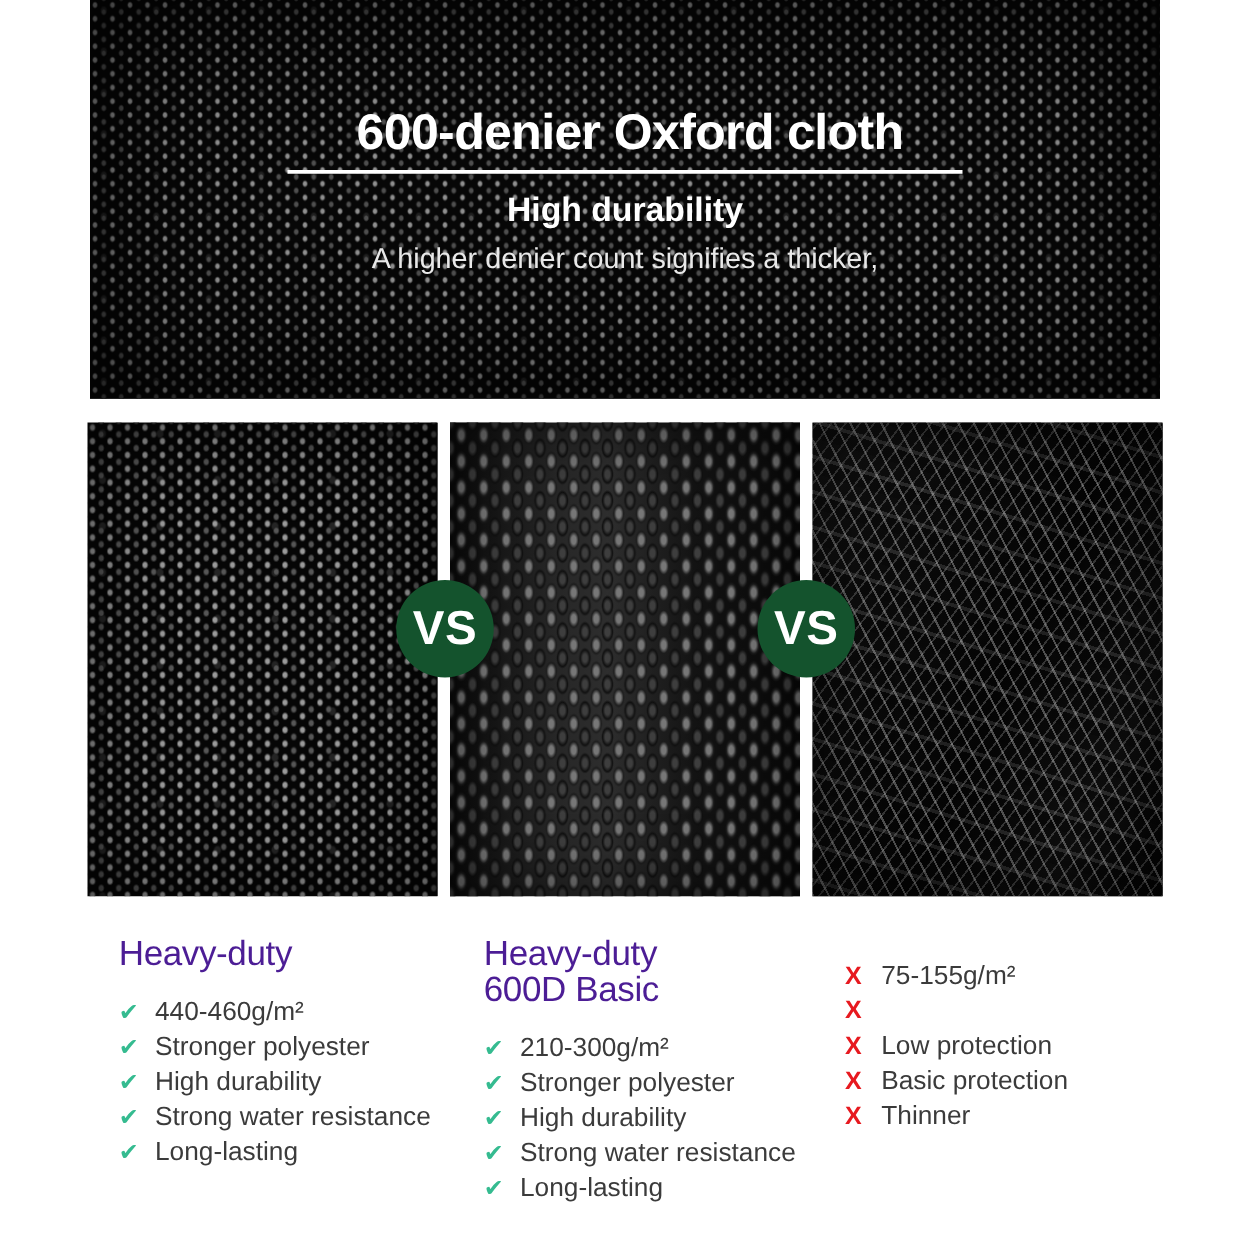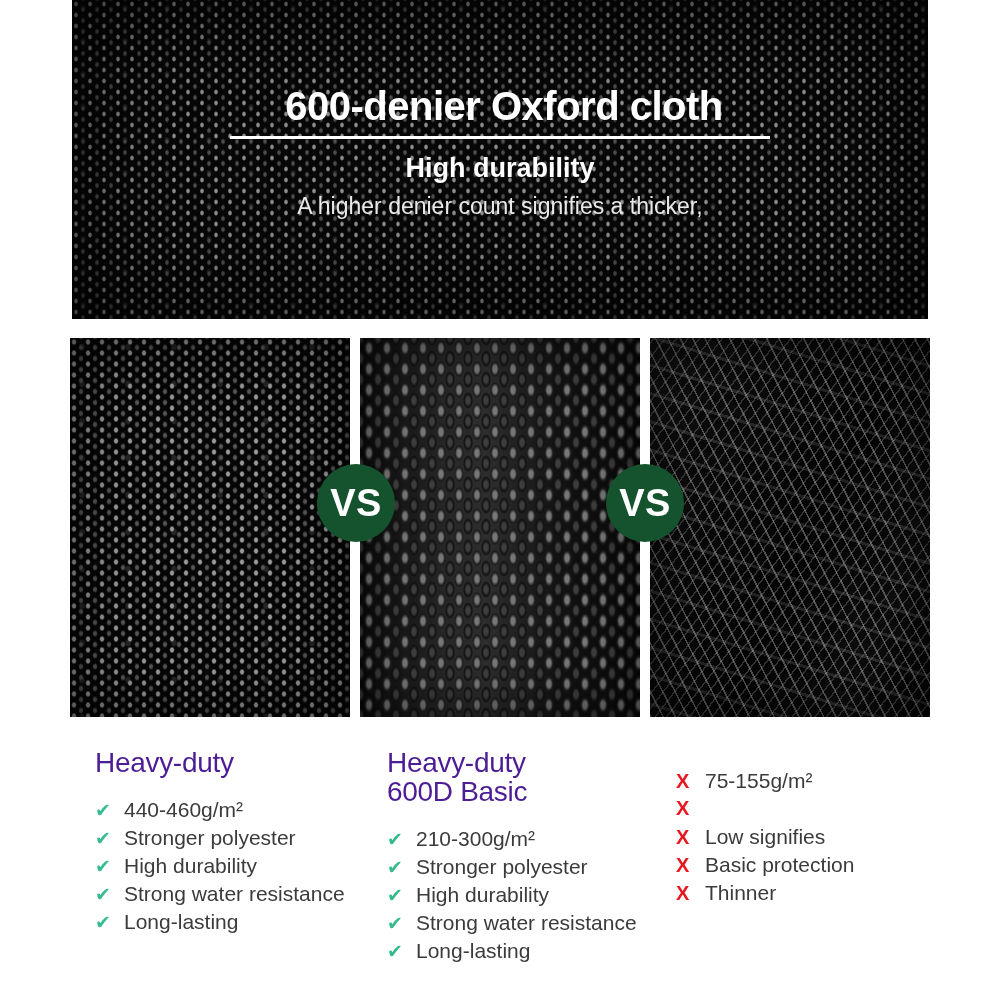--- a/index.html
+++ b/index.html
@@ -178,21 +178,21 @@
     <ul class="feature-list">
       <li class="feature">
         <span class="ic ic-cross">X</span>
         <span>75-155g/m²</span>
       </li>
       <li class="feature">
         <span class="ic ic-cross">X</span>
       </li>
       <li class="feature">
         <span class="ic ic-cross">X</span>
-        <span>Low signifies</span>
+        <span>Low protection</span>
       </li>
       <li class="feature">
         <span class="ic ic-cross">X</span>
         <span>Basic protection</span>
       </li>
       <li class="feature">
         <span class="ic ic-cross">X</span>
         <span>Thinner</span>
       </li>
     </ul>

